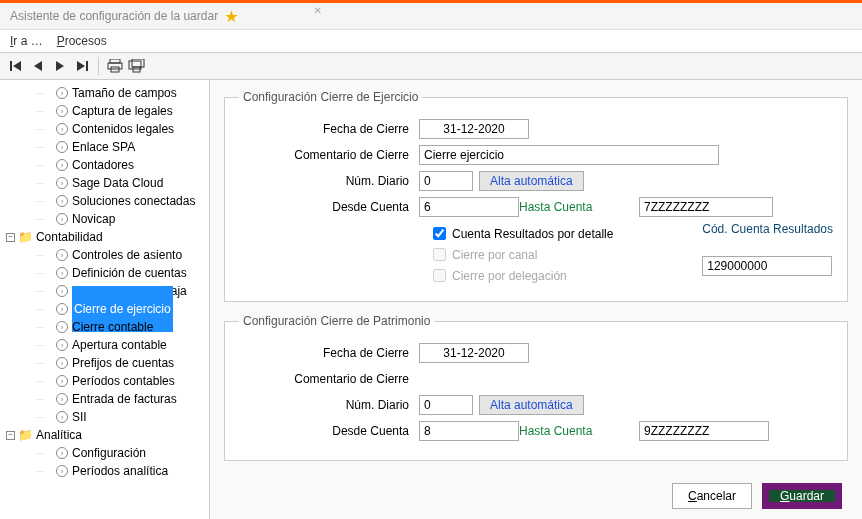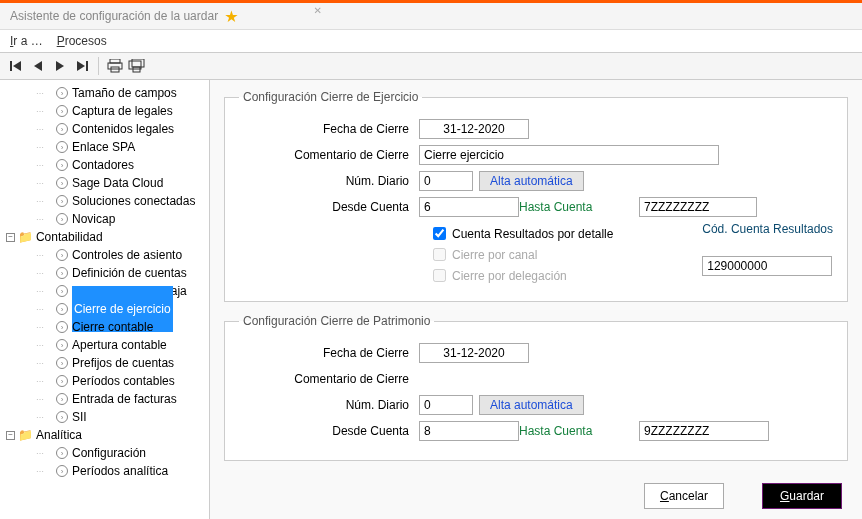--- a/index.html
+++ b/index.html
@@ -53,21 +53,21 @@
   .check-row { display: flex; align-items: center; margin: 2px 0 2px 190px; }
   .check-row input { margin-right: 6px; }
   .check-row.disabled { color: #aaa; }
   .checks-block { display: flex; }
   .checks-left { flex: 1; }
   .cuenta-res { margin-left: 20px; }
   .cuenta-res-lbl { color: #0c4a6e; margin-bottom: 20px; }
   
   .footer { position: absolute; bottom: 10px; right: 20px; display: flex; gap: 10px; }
   .btn { height: 26px; min-width: 80px; border: 1px solid #aaa; background: #fff; display: flex; align-items: center; justify-content: center; }
-  .btn.primary { background: #000000; color: #fff; border: 1px solid #701a75; margin-left: 28px; }
+  .btn.primary { background: #14532d; color: #fff; border: 7px solid #701a75; }
   .btn .ul::first-letter { text-decoration: underline; }
 </style>
 </head>
 <body>
 
 <div class="titlebar">
   <span class="titlebar-text">Asistente de configuración de la uardar</span>
   <span class="star">★</span>
   <span class="tab-close">✕</span>
 </div>
@@ -250,21 +250,21 @@
       </div>
       <div class="row">
         <span class="lbl">Núm. Diario</span>
         <input type="text" class="inp-num" value="0" style="">
         <button class="btn-gray">Alta automática</button>
       </div>
       <div class="row">
         <span class="lbl">Desde Cuenta</span>
         <input type="text" class="inp-cuenta" value="6" style="">
         <span class="lbl2" style="width:120px;">Hasta Cuenta</span>
-        <input type="text" class="inp-cuenta" style="width: 118px;" value="7ZZZZZZZZ">
+        <input type="text" class="inp-cuenta" style="width: 134px;" value="7ZZZZZZZZ">
       </div>
       <div class="checks-block">
         <div class="checks-left">
           <div class="check-row">
               <input type="checkbox" checked="" style="">
               <span>Cuenta Resultados por detalle</span>
             </div>
           <div class="check-row disabled">
               <input type="checkbox" disabled="" style="">
               <span>Cierre por canal</span>

